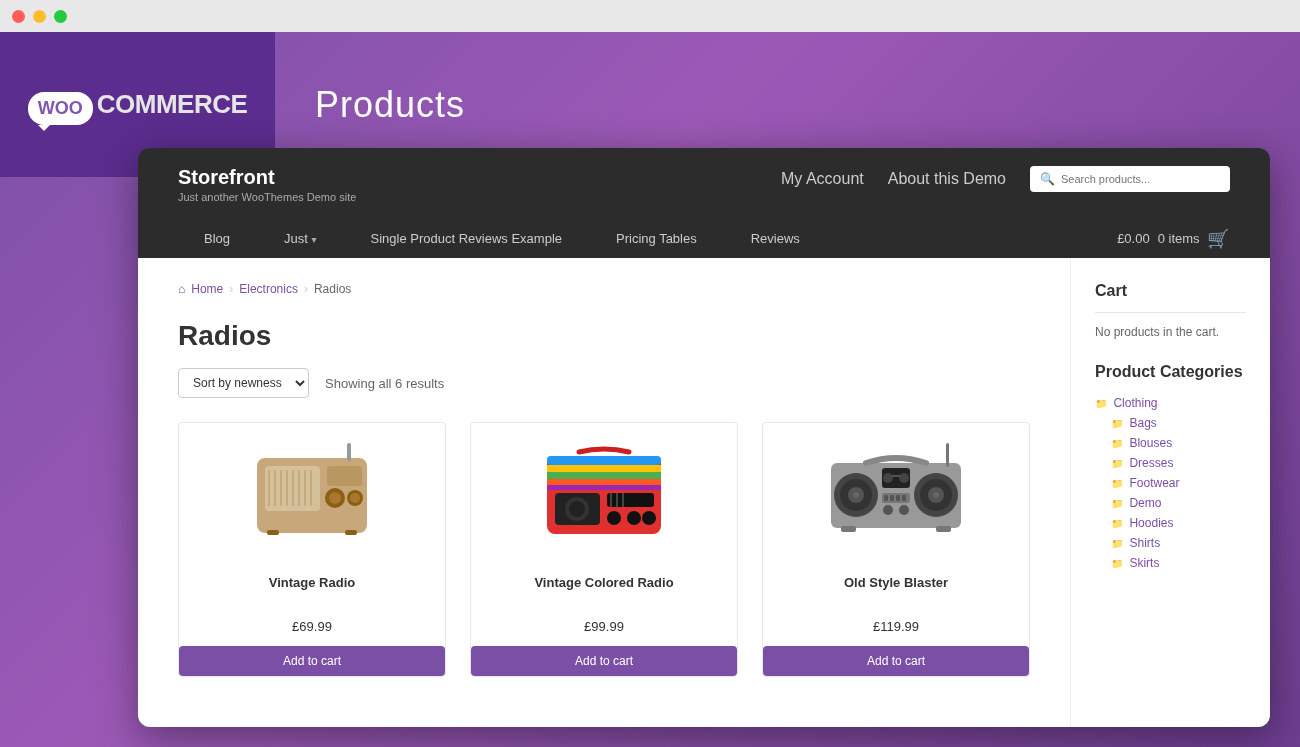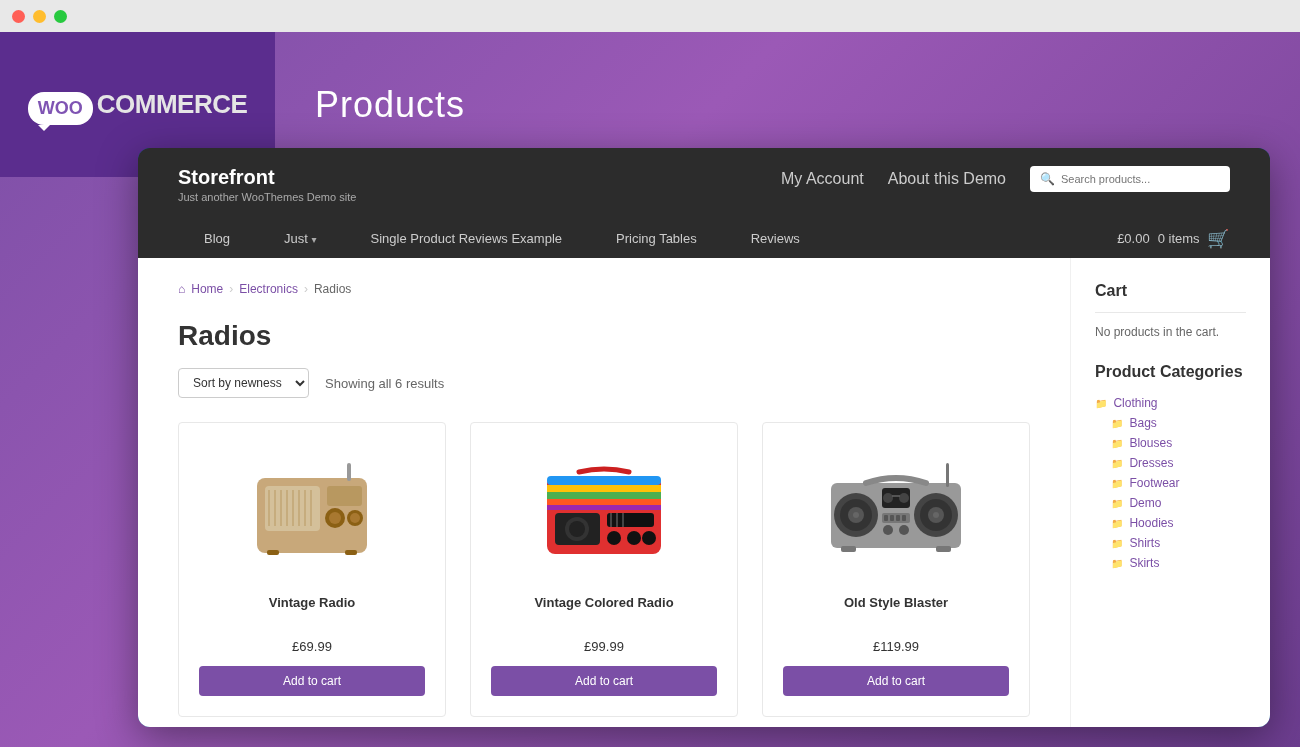--- a/index.html
+++ b/index.html
@@ -286,21 +286,20 @@
     
     .products-grid {
       display: grid;
       grid-template-columns: repeat(3, 1fr);
       gap: 24px;
     }
 
     .product-card {
       border: 1px solid #e8e8e8;
       border-radius: 4px;
-      padding: 20px;
       text-align: center;
       cursor: pointer;
     }
 
     .product-image {
       width: 100%;
       height: 140px;
       display: flex;
       align-items: center;
       justify-content: center;

